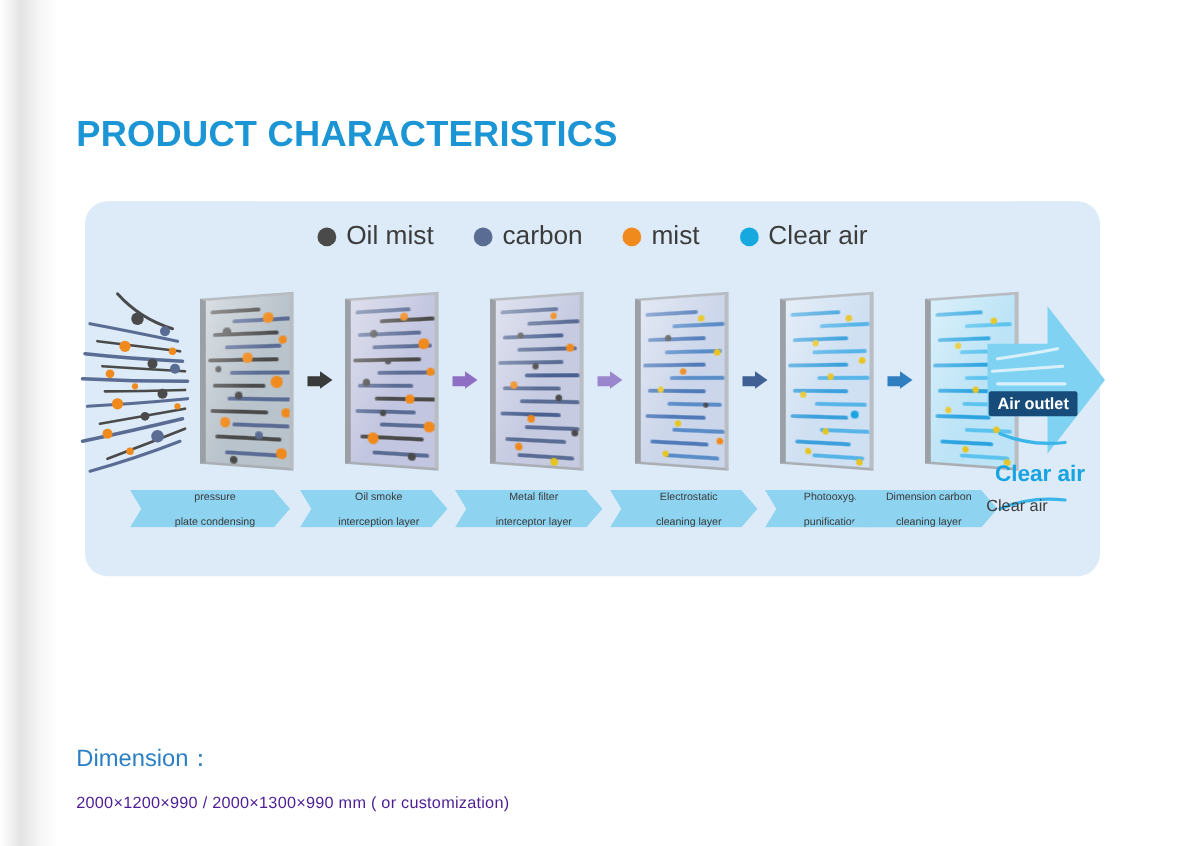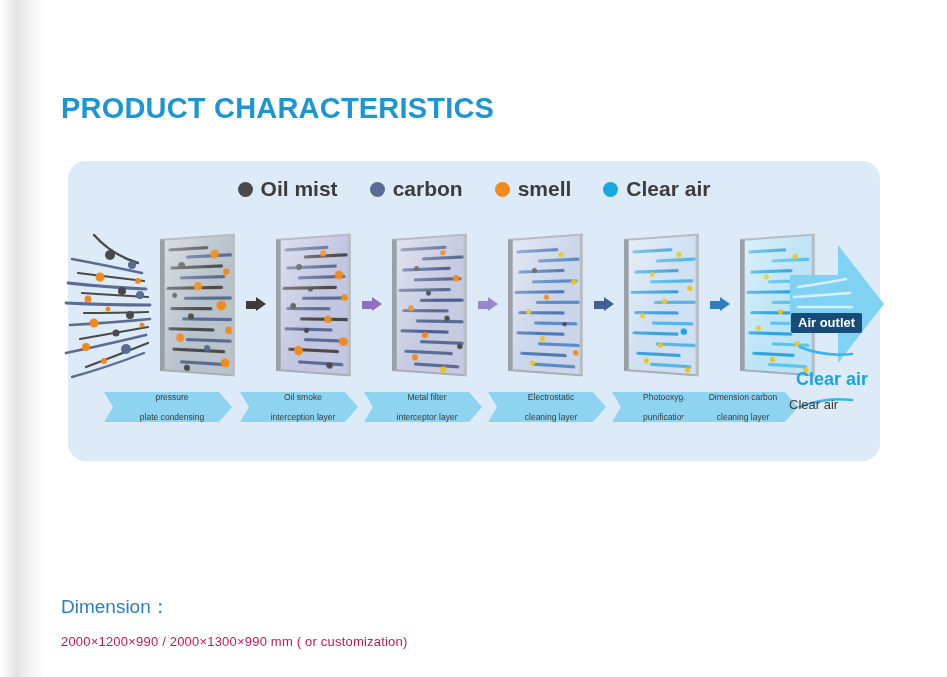--- a/index.html
+++ b/index.html
@@ -24,21 +24,21 @@
   
   #diagram-card{
     position:absolute; left:68px; top:161px; width:812px; height:300px;
     background:#dcebf7; border-radius:18px;
   }
   
   #legend{
     position:absolute; left:0; top:16px; width:812px;
     display:flex; justify-content:center; align-items:center;
   }
-  .legend-item{ display:flex; align-items:center; margin:0 16px;font-weight:bold; }
+  .legend-item{ display:flex; align-items:center; margin:0 16px; }
   .legend-dot{ width:15px; height:15px; border-radius:50%; margin-right:8px; }
   .legend-label{ font-size:21px; color:#3c3c3c; }
   
   #stage-strip{
     position:absolute; left:0; top:68px; width:736px; height:150px;
   }
   .plate-wrap{ position:absolute; top:10px; width:74px; height:132px; }
   .plate{
     position:absolute; left:0; top:0; width:74px; height:132px;
     border-left:5px solid #9aa0a6;
@@ -96,21 +96,21 @@
     position:absolute; left:721px; top:5px;
     font-size:13px; color:#3c3c3c; white-space:nowrap;
   }
   
   #dimension-title{
     position:absolute; left:61px; top:594px;
     font-size:19px; color:#2b7fc4;
   }
   #dimension-value{
     position:absolute; left:61px; top:634px;
-    font-size:13px; color:#be185d; letter-spacing:.2px;
+    font-size:13px; color:#4c1d95; letter-spacing:.2px;
   }
 </style>
 </head>
 <body>
 
 <div id="spine"></div>
 
 <h1 id="page-title">PRODUCT CHARACTERISTICS</h1>
 
 <div id="diagram-card">
@@ -119,21 +119,21 @@
     <div class="legend-item">
       <span class="legend-dot" style="background:#4a4a4a"></span>
       <span class="legend-label">Oil mist</span>
     </div>
     <div class="legend-item">
       <span class="legend-dot" style="background:#5a6b94"></span>
       <span class="legend-label">carbon</span>
     </div>
     <div class="legend-item">
       <span class="legend-dot" style="background:#f08a1c"></span>
-      <span class="legend-label">smell</span>
+      <span class="legend-label">mist</span>
     </div>
     <div class="legend-item">
       <span class="legend-dot" style="background:#15a9e0"></span>
       <span class="legend-label">Clear air</span>
     </div>
   </div>
 
   <div id="stage-strip">
 
     <div id="inflow">

